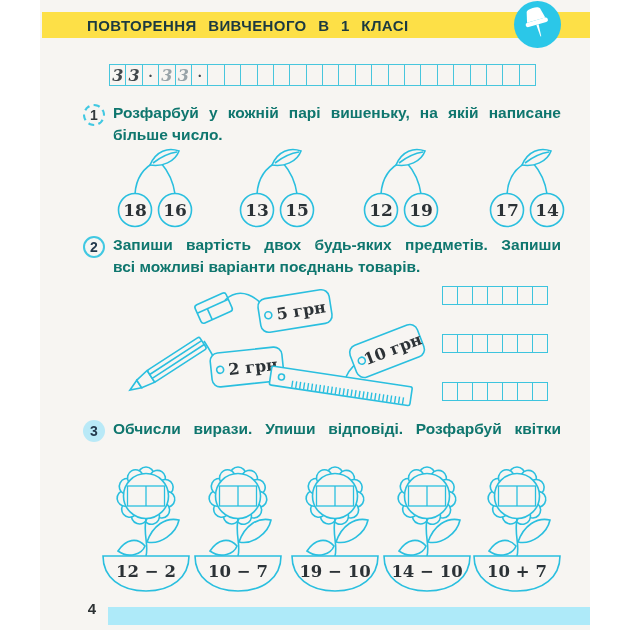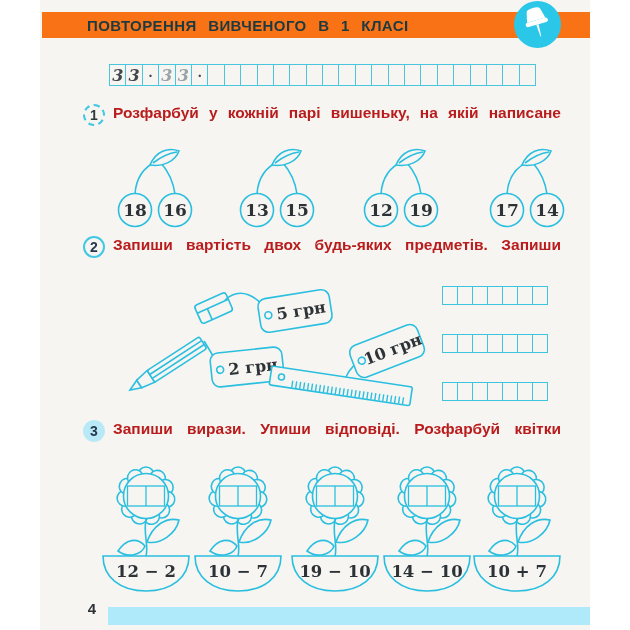--- a/index.html
+++ b/index.html
@@ -1,20 +1,20 @@
 <!DOCTYPE html>
 <html><head>
 <meta charset="utf-8">
 <style>
   html,body{margin:0;padding:0;background:#ffffff;width:630px;height:630px;
     font-family:"Liberation Sans",sans-serif;}
   .page{position:absolute;left:40px;top:0;width:550px;height:630px;background:#f7f5f2;overflow:hidden;}
 
   
-  .header-bar{position:absolute;left:2px;top:12px;width:548px;height:26px;background:#f97316;}
+  .header-bar{position:absolute;left:2px;top:12px;width:548px;height:26px;background:#fde047;}
   .header-title{position:absolute;left:45px;top:0;height:26px;line-height:27px;
     font-size:15px;font-weight:bold;color:#1c3a40;letter-spacing:.4px;word-spacing:7px;}
   .hat-circle{position:absolute;left:474px;top:1px;width:47px;height:47px;border-radius:50%;
     background:#2bc7e8;z-index:3;}
 
   
   .practice-row{position:absolute;left:70px;top:64px;display:flex;}
   .pc{width:15.4px;height:20px;border:1px solid #48c6dd;margin-left:-1px;background:transparent;
     display:flex;align-items:center;justify-content:center;
     font-family:"DejaVu Serif",serif;font-style:italic;font-weight:bold;font-size:16px;color:#41474b;}
@@ -22,21 +22,21 @@
   .pc.dot{font-size:13px;color:#41474b;font-style:normal;}
 
   
   .marker{position:absolute;width:22px;height:22px;border-radius:50%;
     display:flex;align-items:center;justify-content:center;
     font-size:14px;font-weight:bold;color:#24394d;box-sizing:border-box;}
   .m1{left:43px;top:104px;border:2px dashed #41c8e2;color:#333a3d;}
   .m2{left:43px;top:236px;border:2px solid #41c8e2;}
   .m3{left:43px;top:420px;background:#b9e9f7;}
   .task-text{position:absolute;left:73px;width:448px;font-size:15.5px;font-weight:bold;
-    color:#b91c1c;line-height:22px;}
+    color:#0f766e;line-height:22px;}
   .t1{top:102px;} .t2{top:234px;} .t3{top:418px;}
   .jline{text-align:justify;text-align-last:justify;}
 
   
   .cherry-svg{position:absolute;top:148px;width:78px;height:82px;}
   .cnum{font-family:"DejaVu Serif",serif;font-size:17px;font-weight:bold;fill:#2c3236;}
 
   
   .shop-svg{position:absolute;left:70px;top:278px;width:345px;height:136px;}
   .tagtxt{font-family:"DejaVu Serif",serif;font-size:16px;font-weight:bold;fill:#2c3236;}
@@ -102,20 +102,21 @@
     <div class="pc"></div>
     <div class="pc"></div>
     <div class="pc"></div>
     <div class="pc"></div>
     <div class="pc"></div>
   </div>
 
   <div class="marker m1">1</div>
   <div class="task-text t1">
     <div class="jline">Розфарбуй у кожній парі вишеньку, на якій написане</div>
+    <div>більше число.</div>
   </div>
 
   <svg class="cherry-svg" style="left:76px" viewBox="0 0 78 82">
     <path class="st" d="M19,46 C20,30 28,19 41,13"></path>
     <path class="st" d="M59,46 C57,32 52,23 45,15"></path>
     <path class="stf" d="M34,17 C40,3 52,-1 63,3 C59,14 46,19 34,17 Z"></path>
     <path class="st" d="M37,15 C46,8 54,5 61,4"></path>
     <circle class="stf" cx="19" cy="62" r="16.5"></circle>
     <circle class="stf" cx="59" cy="62" r="16.5"></circle>
     <text class="cnum" x="19" y="68" text-anchor="middle">18</text>
@@ -148,20 +149,21 @@
     <path class="st" d="M37,15 C46,8 54,5 61,4"></path>
     <circle class="stf" cx="19" cy="62" r="16.5"></circle>
     <circle class="stf" cx="59" cy="62" r="16.5"></circle>
     <text class="cnum" x="19" y="68" text-anchor="middle">17</text>
     <text class="cnum" x="59" y="68" text-anchor="middle">14</text>
   </svg>
 
   <div class="marker m2">2</div>
   <div class="task-text t2">
     <div class="jline">Запиши вартість двох будь-яких предметів. Запиши</div>
+    <div>всі можливі варіанти поєднань товарів.</div>
   </div>
 
   <svg class="shop-svg" viewBox="0 0 345 136">
 
     <g transform="translate(104,31) rotate(-24)">
       <rect class="stf" x="-17" y="-11" width="34" height="20" rx="3"></rect>
       <line class="st" x1="-17" y1="-3" x2="17" y2="-3"></line>
       <line class="st" x1="-6" y1="-3" x2="-6" y2="9"></line>
     </g>
 
@@ -227,21 +229,21 @@
       <div class="gc"></div>
       <div class="gc"></div>
       <div class="gc"></div>
       <div class="gc"></div>
       <div class="gc"></div>
       <div class="gc"></div>
   </div>
 
   <div class="marker m3">3</div>
   <div class="task-text t3">
-    <div class="jline">Запиши вирази. Упиши відповіді. Розфарбуй квітки</div>
+    <div class="jline">Обчисли вирази. Упиши відповіді. Розфарбуй квітки</div>
   </div>
 
   <svg class="flower-svg" style="left:56px" viewBox="0 0 100 152">
     <g>
       <circle class="stf" transform="rotate(0 50 36)" cx="50" cy="15" r="8"></circle>
       <circle class="stf" transform="rotate(33 50 36)" cx="50" cy="15" r="8"></circle>
       <circle class="stf" transform="rotate(66 50 36)" cx="50" cy="15" r="8"></circle>
       <circle class="stf" transform="rotate(99 50 36)" cx="50" cy="15" r="8"></circle>
       <circle class="stf" transform="rotate(132 50 36)" cx="50" cy="15" r="8"></circle>
       <circle class="stf" transform="rotate(165 50 36)" cx="50" cy="15" r="8"></circle>

